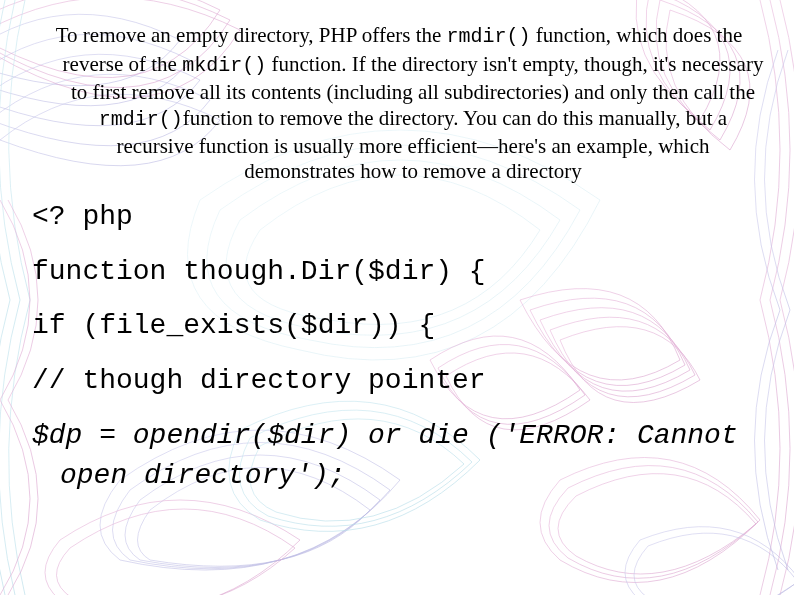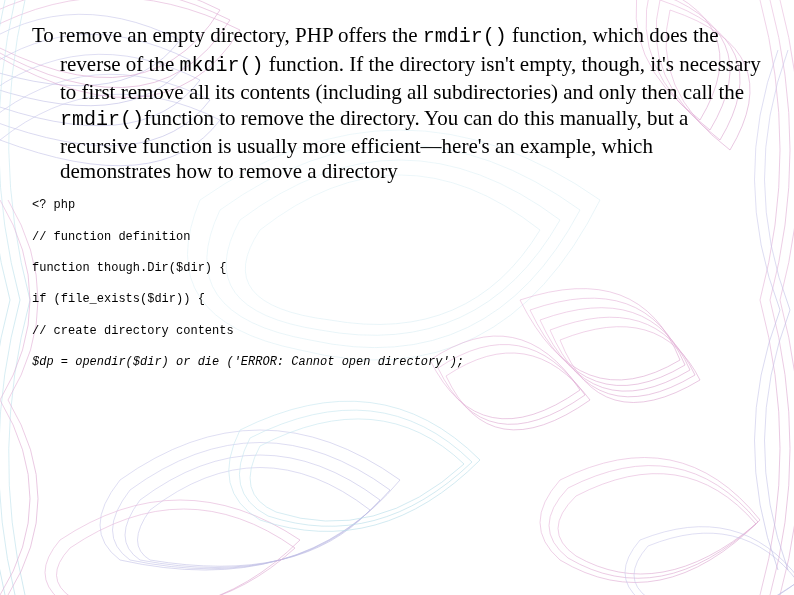--- a/index.html
+++ b/index.html
@@ -29,29 +29,30 @@
     margin: 0 0 14px 0;
     text-indent: 0;
   }
   .para.first {
     padding-left: 0;
   }
   .para.first .hang {
     display: block;
     padding-left: 28px;
     text-indent: -28px;
+    text-align: center;
   }
   .mono {
     font-family: "Courier New", Courier, monospace;
     font-size: 20px;
     line-height: 1.45;
   }
   .code {
     font-family: "Courier New", Courier, monospace;
-    font-size: 12px;
+    font-size: 28px;
     line-height: 1.45;
     margin: 4px 0 14px 0;
     white-space: pre-wrap;
   }
   .code.hang {
     padding-left: 28px;
     text-indent: -28px;
     font-style: italic;
   }
 </style>
@@ -166,19 +167,18 @@
 <div class="content">
 
   <p class="para first">
     <span class="hang">
       <span>To remove an empty directory, PHP offers the </span><span class="mono">rmdir()</span><span>  function, which does the reverse of the </span><span class="mono">mkdir()</span><span>  function. If the directory isn't empty, though, it's necessary to first remove all its contents (including all subdirectories) and only then call the </span><span class="mono">rmdir()</span><span>function to remove the directory. You can do this manually, but a recursive function is usually more efficient—here's an example, which demonstrates how to remove a directory</span>
     </span>
   </p>
 
 
   <p class="code">&lt;? php</p>
-  <p class="code">// function definition</p>
   <p class="code">function though.Dir($dir) {</p>
   <p class="code">if (file_exists($dir)) {</p>
-  <p class="code">// create directory contents</p>
+  <p class="code">// though directory pointer</p>
   <p class="code hang">$dp = opendir($dir) or die ('ERROR: Cannot open directory');</p>
 
 </div>
 
 </body></html>

